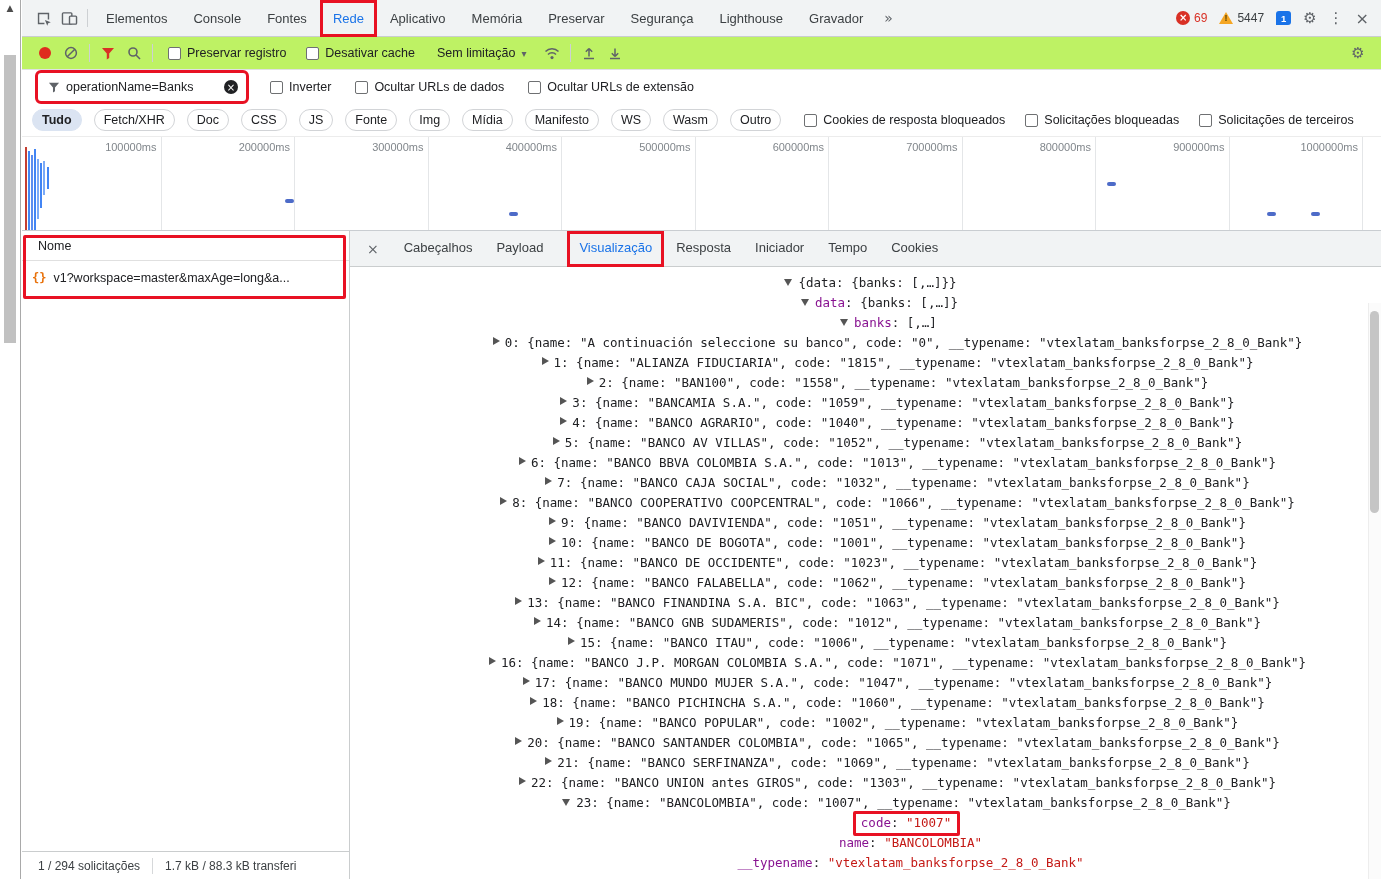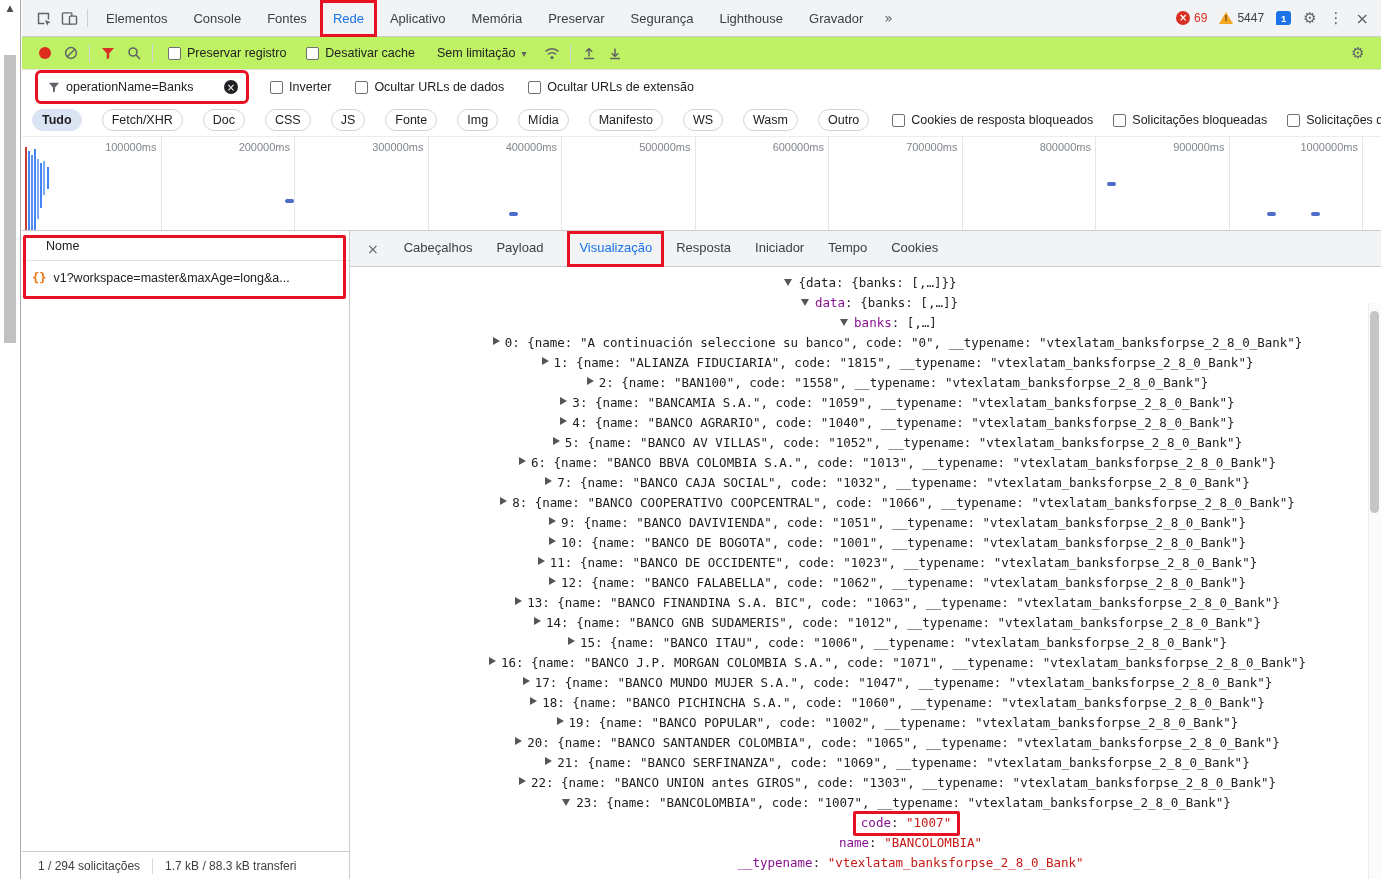--- a/index.html
+++ b/index.html
@@ -69,21 +69,21 @@
   .timeline{height:95px;background:#fff;border-top:1px solid #ececec;border-bottom:1px solid #c9cdd1;position:relative;flex:0 0 auto;overflow:hidden;cursor:crosshair;}
   .tgrid{position:absolute;top:0;bottom:0;width:1px;background:#e4e6e8;}
   .tlabel{position:absolute;top:4px;width:98px;text-align:right;font-size:11px;color:#80868b;}
   .wf{position:absolute;width:2px;}
   .dash{position:absolute;width:9px;height:4px;border-radius:2px;background:#4d6bc8;}
 
   
   .content{flex:1;display:flex;min-height:0;}
 
   .requests{width:328px;flex:0 0 auto;border-right:1px solid #cacdce;display:flex;flex-direction:column;position:relative;background:#fff;}
-  .req-header{height:30px;display:flex;align-items:center;padding-left:24px;border-bottom:1px solid #e0e0e0;color:#202124;cursor:pointer;}
+  .req-header{height:30px;display:flex;align-items:center;padding-left:16px;border-bottom:1px solid #e0e0e0;color:#202124;cursor:pointer;}
   .req-row{height:33px;display:flex;align-items:center;padding-left:10px;cursor:pointer;}
   .braces{font-family:"DejaVu Sans Mono","Liberation Mono",monospace;font-weight:bold;color:#e8710a;margin-right:7px;font-size:12px;}
   .req-name{white-space:nowrap;overflow:hidden;text-overflow:ellipsis;padding-right:6px;color:#202124;}
   .req-fill{flex:1;}
   .req-summary{height:28px;border-top:1px solid #cacdce;display:flex;align-items:center;gap:12px;padding-left:16px;color:#3c4043;font-size:12px;}
   .ssep{width:1px;height:16px;background:#d6d8da;}
   .annot-abs{position:absolute;border:3px solid #e81123;border-radius:2px;pointer-events:none;}
 
   .details{flex:1;display:flex;flex-direction:column;min-width:0;position:relative;background:#fff;}
   .dtabs{height:36px;background:#f1f3f4;border-bottom:1px solid #cacdce;display:flex;align-items:center;flex:0 0 auto;}
@@ -244,21 +244,21 @@
         <span class="box"></span>
         <span>Ocultar URLs de dados</span>
       </label>
       <label class="cb">
         <span class="box"></span>
         <span>Ocultar URLs de extensão</span>
       </label>
     </div>
 
     <div class="pillsbar">
-      <span id="pills" style="display:inline-flex;gap:20px;">
+      <span id="pills" style="display:inline-flex;gap:12px;">
           <span class="pill sel">Tudo</span>
           <span class="pill">Fetch/XHR</span>
           <span class="pill">Doc</span>
           <span class="pill">CSS</span>
           <span class="pill">JS</span>
           <span class="pill">Fonte</span>
           <span class="pill">Img</span>
           <span class="pill">Mídia</span>
           <span class="pill">Manifesto</span>
           <span class="pill">WS</span>

